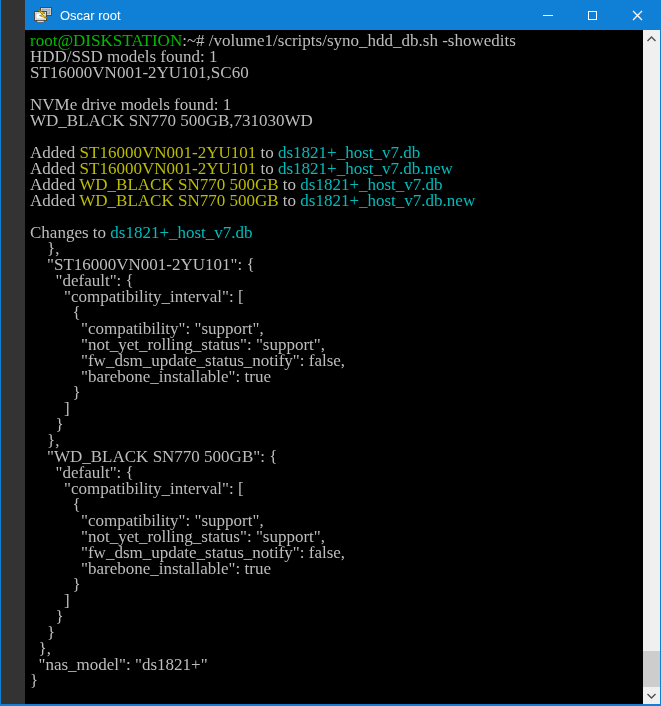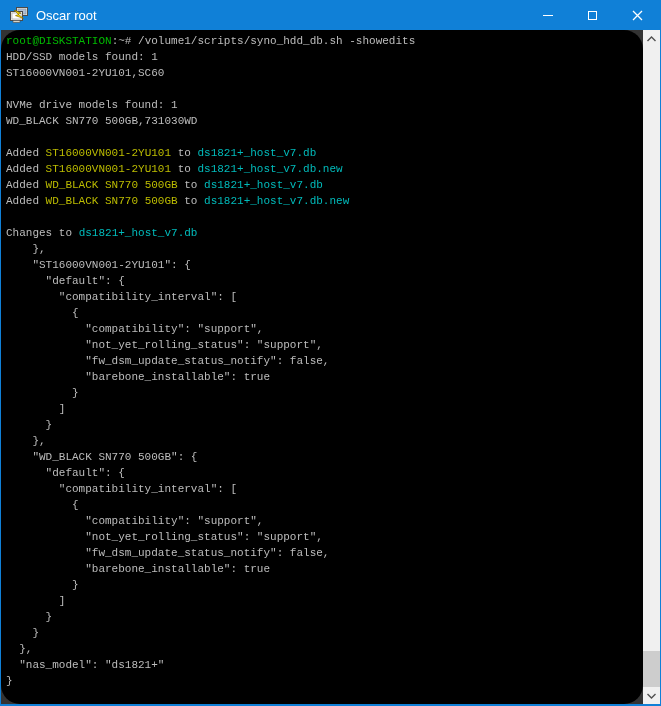--- a/index.html
+++ b/index.html
@@ -4,43 +4,43 @@
 <style>
   html,body{margin:0;padding:0;background:#333;}
   *{box-sizing:border-box;}
   .window{
     width:661px;height:706px;position:relative;
     border-left:1px solid var(--window-border,#1080d7);
     border-right:1px solid var(--window-border,#1080d7);
     border-bottom:2px solid var(--window-border,#1080d7);
     display:flex;flex-direction:column;
     font-family:"Liberation Sans",sans-serif;
+    padding-left:24px;
   }
   .titlebar{
     height:30px;flex:0 0 30px;background:var(--titlebar,#1080d7);
     display:flex;align-items:center;padding-left:8px;
   }
   .app-icon{width:20px;height:16px;display:flex;align-items:center;justify-content:center;flex:0 0 auto;}
   .title-text{
     color:var(--titlebar-text,#fff);font-size:13px;margin-left:7px;
     white-space:nowrap;flex:1 1 auto;overflow:hidden;
   }
   .controls{display:flex;height:30px;flex:0 0 auto;}
   .ctrl{width:45px;height:30px;display:flex;align-items:center;justify-content:center;}
   .min-glyph{width:10px;height:1px;background:#fff;}
   .max-glyph{width:9px;height:9px;border:1px solid #fff;}
   .body{flex:1 1 auto;display:flex;min-height:0;}
   .terminal{
     flex:1 1 auto;background:var(--terminal-bg,#000);
-    font-family:Liberation Mono, monospace;
-    font-size:11px;line-height:16px;
+    font-family:Liberation Serif, serif;
+    font-size:17px;line-height:16px;
     white-space:pre;overflow:hidden;
     padding:3px 0 0 5px;
     color:var(--fg,#bdbdbd);
-    border-radius:19px;
   }
   .t-line{height:16px;}
   .c-fg{color:var(--fg,#bdbdbd);}
   .c-green{color:var(--green,#00bb00);}
   .c-yellow{color:var(--yellow,#bcbc00);}
   .c-cyan{color:var(--cyan,#00bcbc);}
   .scrollbar{
     flex:0 0 17px;background:var(--scrollbar-track,#f0f0f0);
     display:flex;flex-direction:column;
   }

